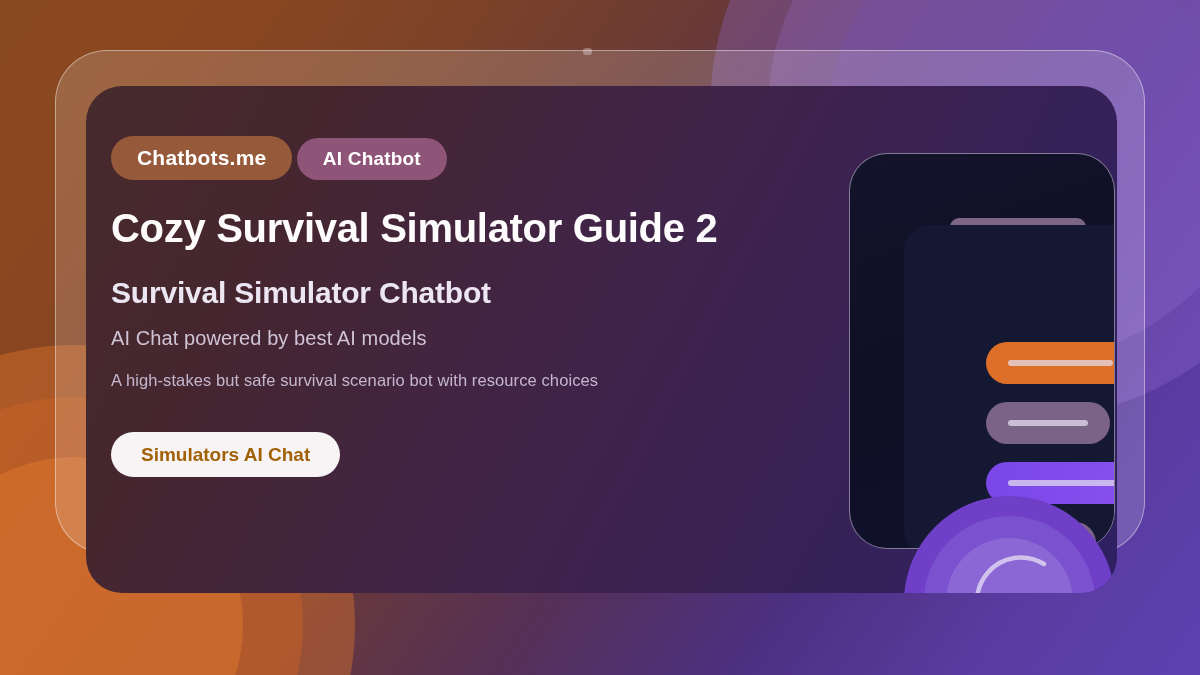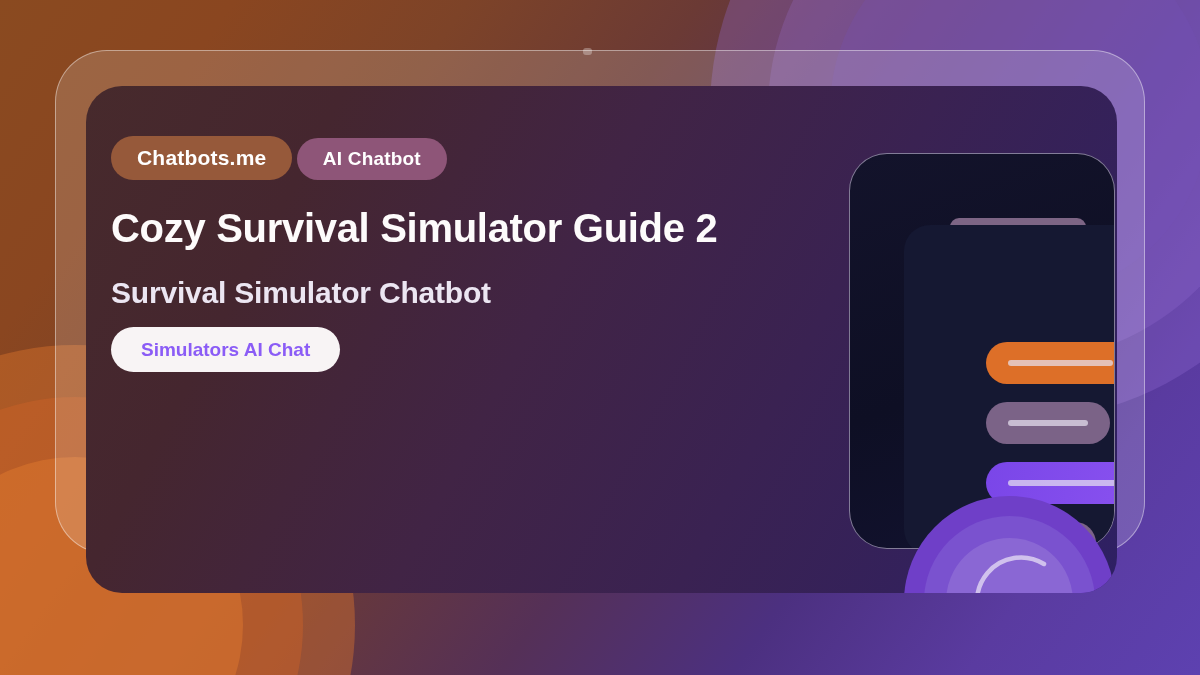--- a/index.html
+++ b/index.html
@@ -112,21 +112,21 @@
     margin-bottom:21px;
   }
   #description{
     font-size:16.5px; color:#c3b6cd; font-weight:400;
     letter-spacing:.1px;
     margin-bottom:42px;
   }
   #cta-button{
     height:45px; padding:2px 30px;
     font-size:19px; font-weight:bold;
-    background:#f8f4f5; color:#8b5cf6;
+    background:#f8f4f5; color:#a16207;
   }
 
   
   #phone{
     position:absolute; left:763px; top:67px;
     width:266px; height:396px;
     border-radius:38px;
     background:linear-gradient(160deg,#13132b 0%,#0e0f24 55%,#121230 100%);
     border:1px solid rgba(224,214,240,0.55);
     overflow:hidden;
@@ -192,20 +192,22 @@
 <div id="outer-frame">
   <div id="frame-notch"></div>
 
   <div id="inner-card">
 
     <div id="content">
       <div class="pill" id="badge-site">Chatbots.me</div>
       <div class="pill" id="badge-category">AI Chatbot</div>
       <h1 id="title-main">Cozy Survival Simulator Guide 2</h1>
       <h2 id="title-sub">Survival Simulator Chatbot</h2>
+      <div id="tagline">AI Chat powered by best AI models</div>
+      <div id="description">A high-stakes but safe survival scenario bot with resource choices</div>
       <div class="pill" id="cta-button">Simulators AI Chat</div>
     </div>
 
     <div id="phone">
       <div id="phone-header-bar"></div>
       <div id="phone-screen">
         <div class="bubble" id="bubble-1">
           <div class="bubble-line"></div>
         </div>
         <div class="bubble" id="bubble-2">

